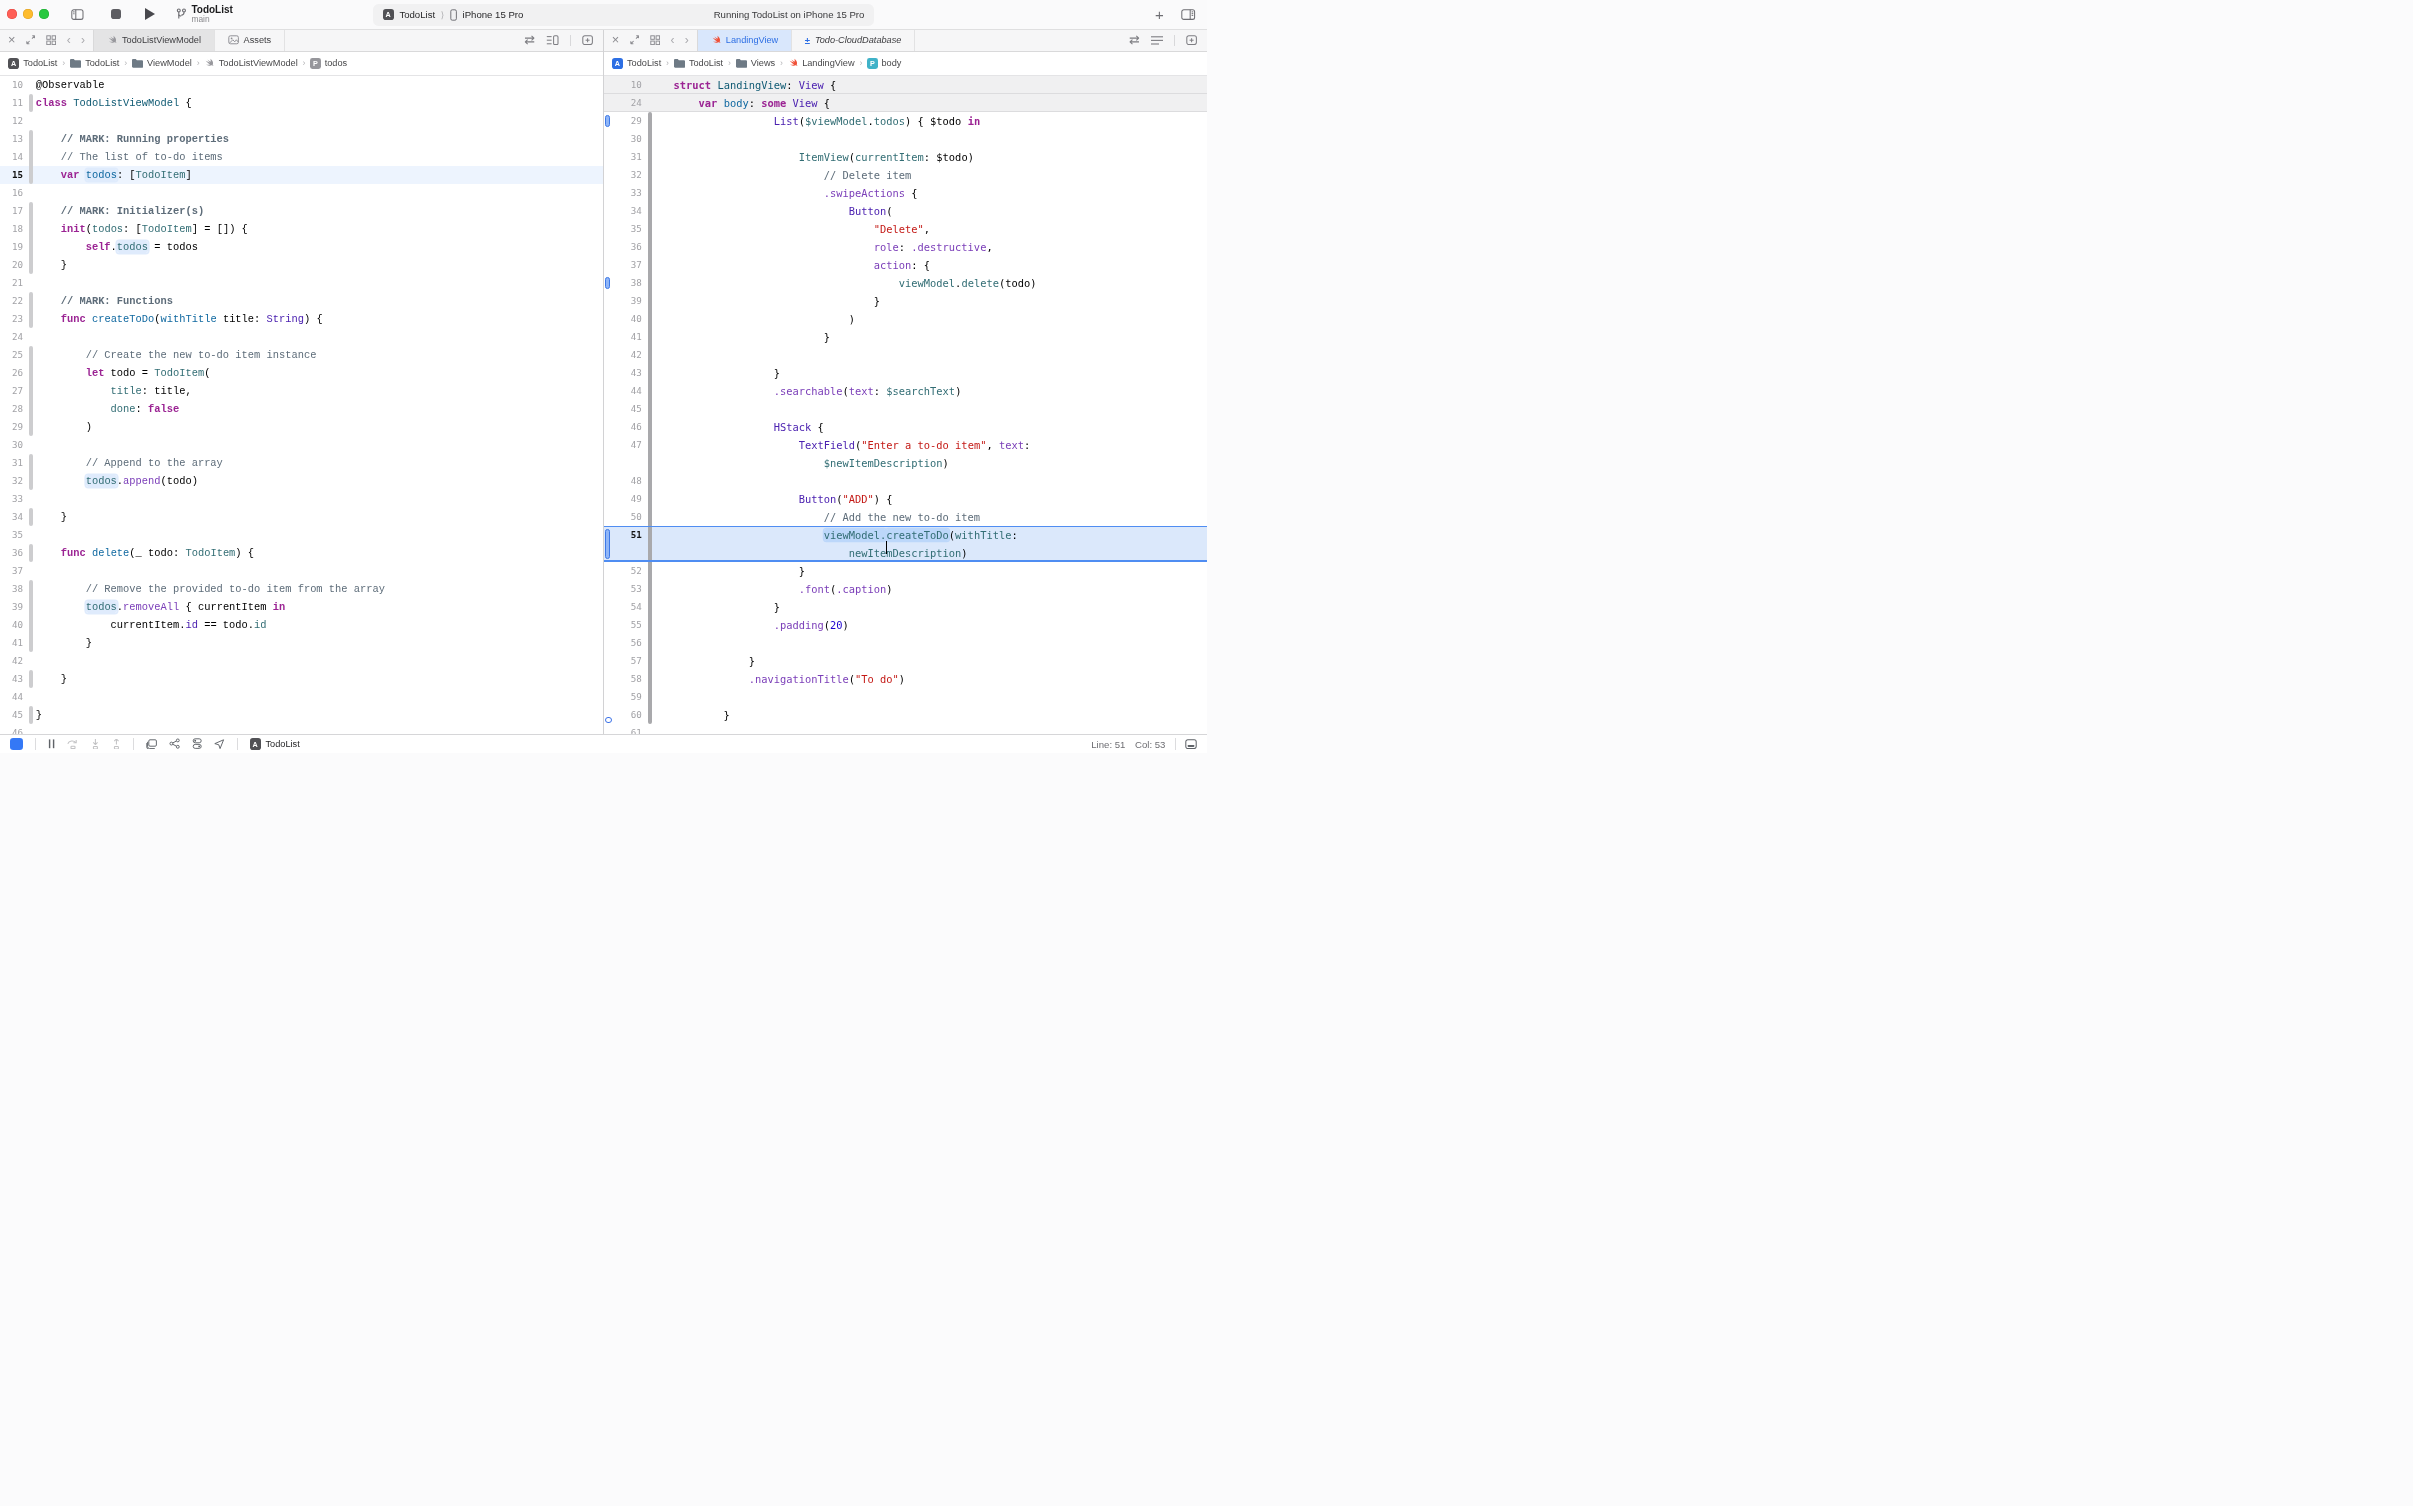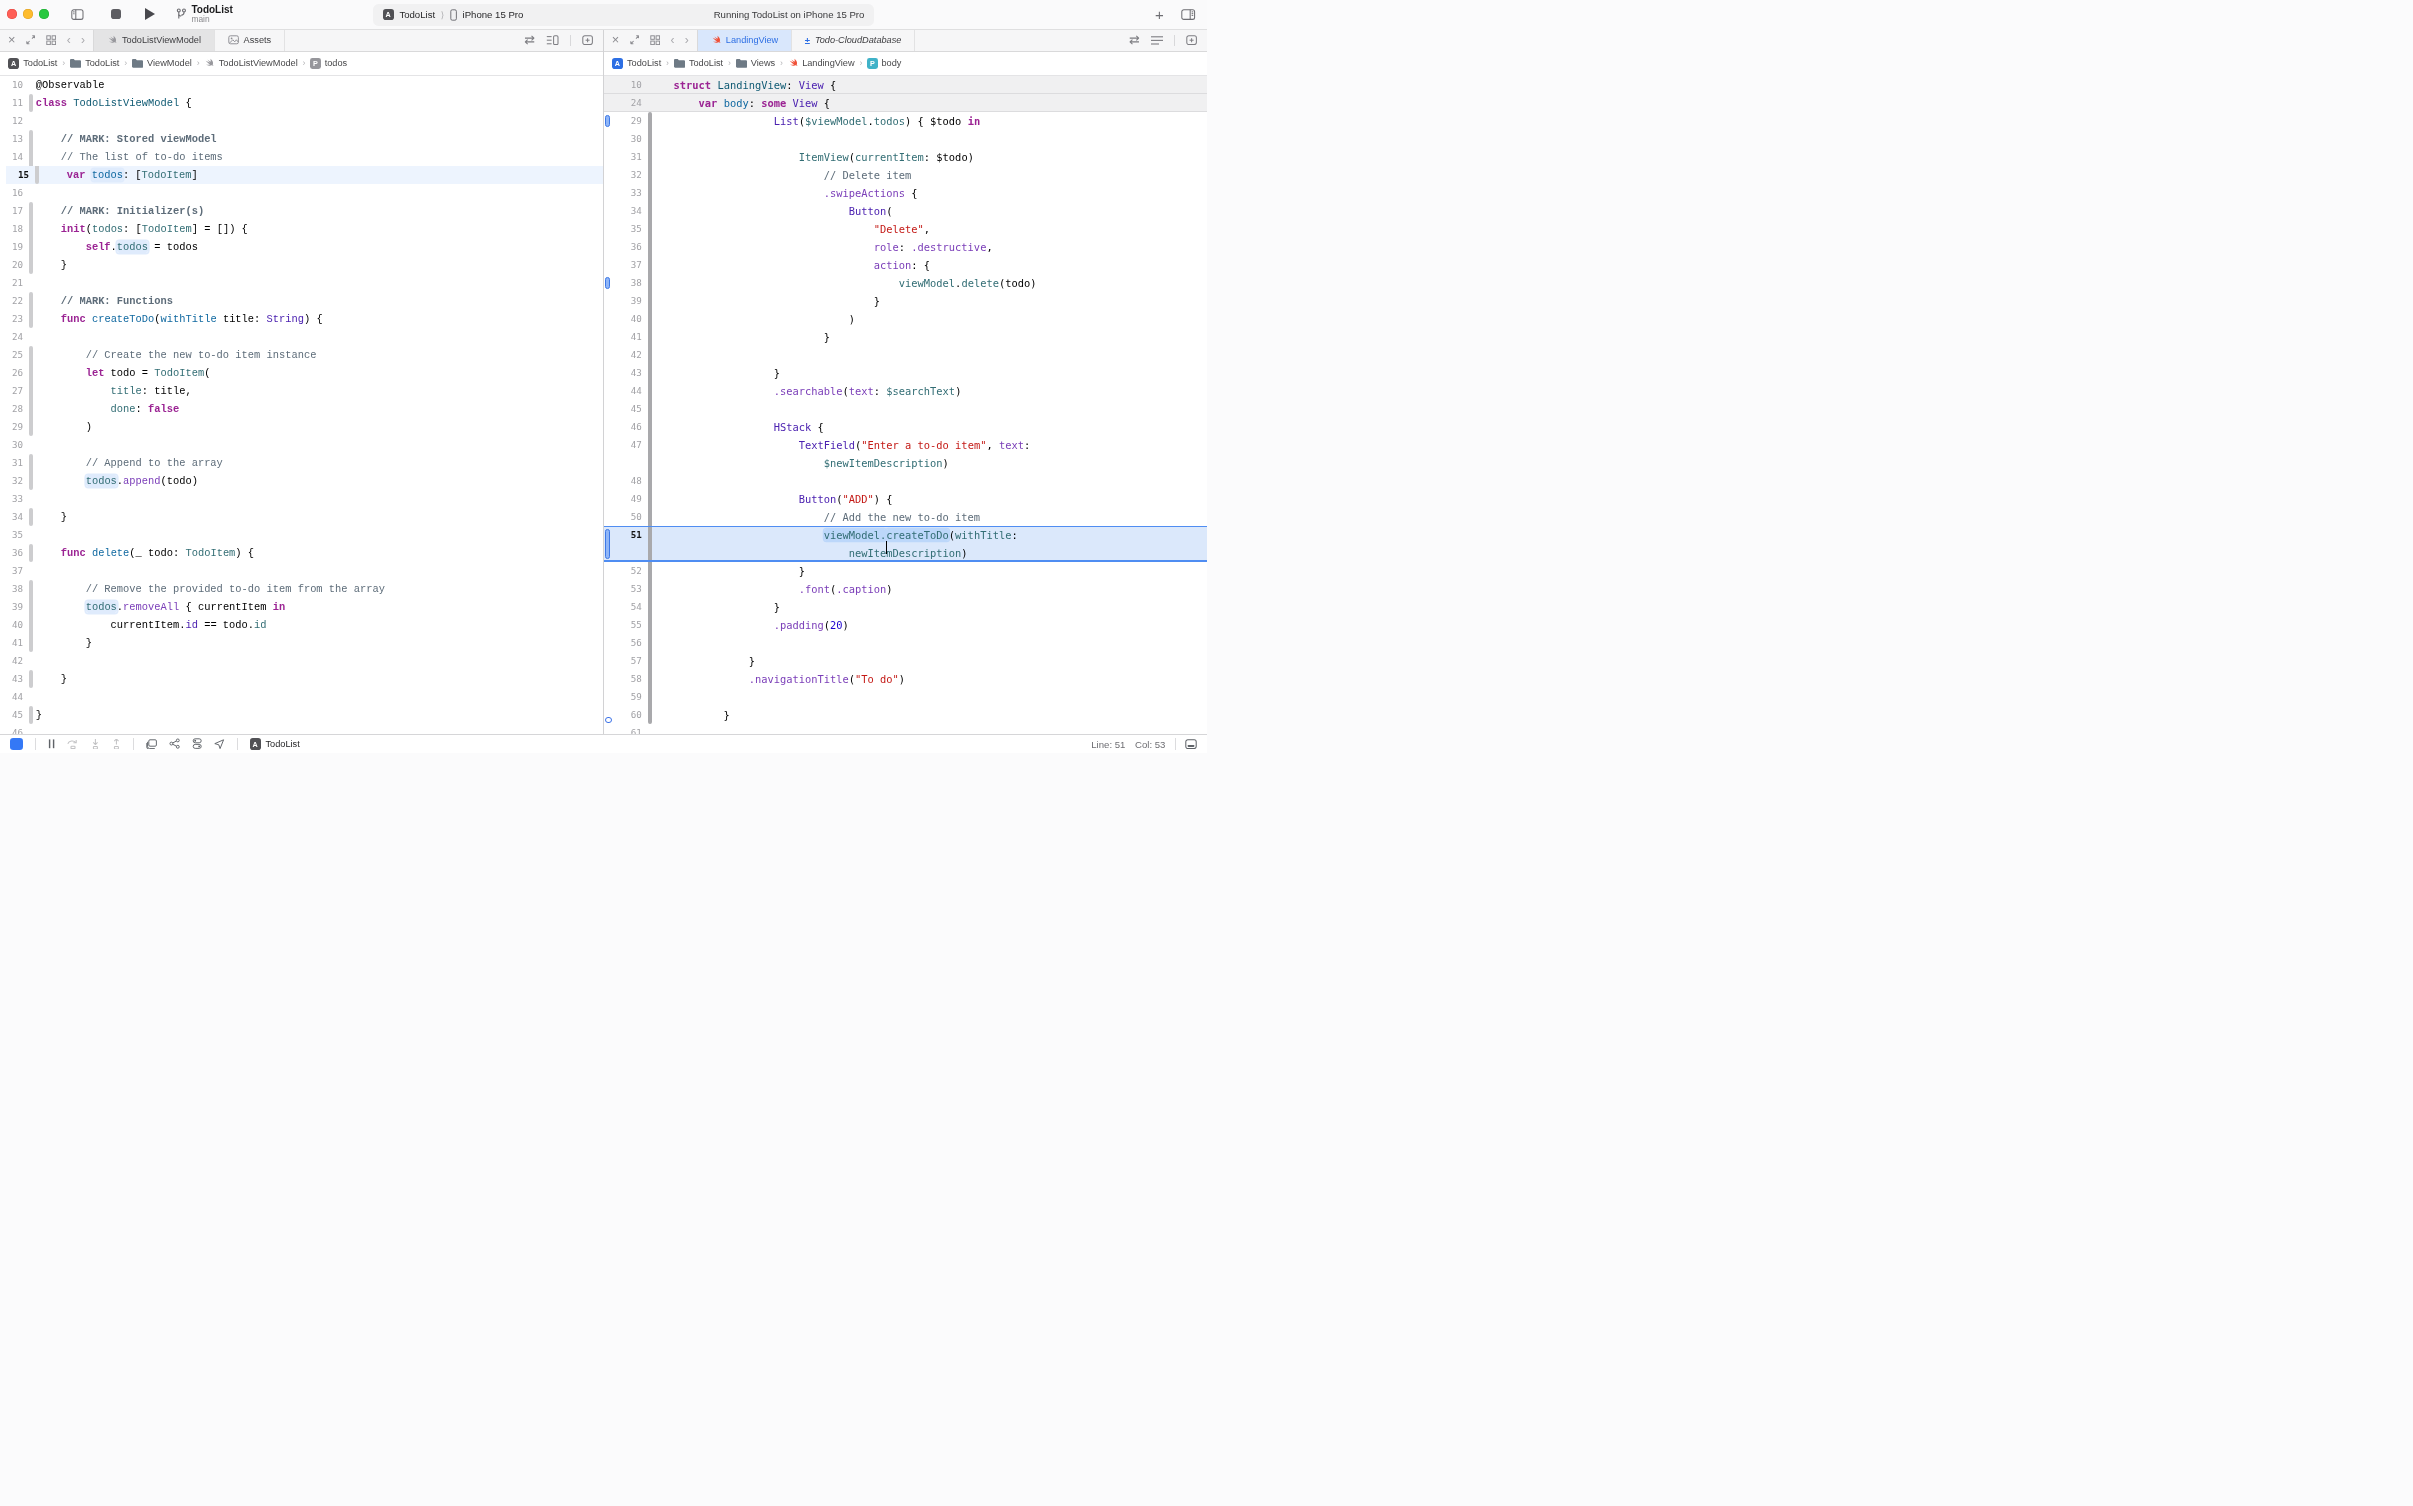--- a/index.html
+++ b/index.html
@@ -60,21 +60,21 @@
   .gut.cur { color:#111; font-weight:700; }
   .rib { flex:none; width:4px; margin:0 2.4px; border-radius:0; }
   .pane.left  .rib.on { background:#CDCDCF; }
   .pane.right .rib.on { background:#A9A9AC; }
   .rib.on.rs { border-top-left-radius:2.4px; border-top-right-radius:2.4px; }
   .rib.on.re { border-bottom-left-radius:2.4px; border-bottom-right-radius:2.4px; }
   .src { flex:1; white-space:pre; }
   .pane.left  .src { padding-left:0px;font-family:Liberation Mono, monospace; }
   .pane.right .src { padding-left:19px; }
 
-  .crow.row { background:#EDF4FE;margin-left:6px; }
+  .crow.row { background:#EDF4FE; }
   .crow.sel-first, .crow.sel-last { background:#DBE8FB; }
   .crow.sel-first::before { content:''; position:absolute; left:0; right:0; top:0; height:1.6px; background:#4F8DF2; z-index:3; }
   .crow.sel-last::after  { content:''; position:absolute; left:0; right:0; bottom:0; height:1.6px; background:#4F8DF2; z-index:3; }
 
   .sticky-wrap { flex:none; }
   .crow.sticky { background:#F0F0F1; border-bottom:0.8px solid #DCDCDE; height:18px; }
 
   .tok.p  { color:#000000; }
   .tok.k  { color:#9B2393; font-weight:700; }
   .tok.c  { color:#5D6C79;margin-top:48px; }
@@ -276,21 +276,21 @@
           <span class="crumb-chev">›</span>
           <span class="crumb">
             <span><span class="pbadge">P</span></span>
             <span>todos</span>
           </span>
         </div>
       <div class="code-area">
           <div class="crow"><span class="gut">10</span><span class="rib"></span><span class="src"><span class="tok p">@Observable</span></span></div>
           <div class="crow"><span class="gut">11</span><span class="rib on rs re"></span><span class="src"><span class="tok k">class</span><span class="tok p"> </span><span class="tok td">TodoListViewModel</span><span class="tok p"> {</span></span></div>
           <div class="crow"><span class="gut">12</span><span class="rib"></span><span class="src"></span></div>
-          <div class="crow"><span class="gut">13</span><span class="rib on rs"></span><span class="src"><span class="tok cb">    // MARK: Stored viewModel</span></span></div>
+          <div class="crow"><span class="gut">13</span><span class="rib on rs"></span><span class="src"><span class="tok cb">    // MARK: Running properties</span></span></div>
           <div class="crow"><span class="gut">14</span><span class="rib on"></span><span class="src"><span class="tok c">    // The list of to-do items</span></span></div>
           <div class="crow row"><span class="gut cur">15</span><span class="rib on re"></span><span class="src"><span class="tok k">    var</span><span class="tok p"> </span><span class="tok fb b1">todos</span><span class="tok p">: [</span><span class="tok tp">TodoItem</span><span class="tok p">]</span></span></div>
           <div class="crow"><span class="gut">16</span><span class="rib"></span><span class="src"></span></div>
           <div class="crow"><span class="gut">17</span><span class="rib on rs"></span><span class="src"><span class="tok cb">    // MARK: Initializer(s)</span></span></div>
           <div class="crow"><span class="gut">18</span><span class="rib on"></span><span class="src"><span class="tok k">    init</span><span class="tok p">(</span><span class="tok tp">todos</span><span class="tok p">: [</span><span class="tok tp">TodoItem</span><span class="tok p">] = []) {</span></span></div>
           <div class="crow"><span class="gut">19</span><span class="rib on"></span><span class="src"><span class="tok k">        self</span><span class="tok p">.</span><span class="tok tp b1">todos</span><span class="tok p"> = todos</span></span></div>
           <div class="crow"><span class="gut">20</span><span class="rib on re"></span><span class="src"><span class="tok p">    }</span></span></div>
           <div class="crow"><span class="gut">21</span><span class="rib"></span><span class="src"></span></div>
           <div class="crow"><span class="gut">22</span><span class="rib on rs"></span><span class="src"><span class="tok cb">    // MARK: Functions</span></span></div>
           <div class="crow"><span class="gut">23</span><span class="rib on re"></span><span class="src"><span class="tok k">    func</span><span class="tok p"> </span><span class="tok fb">createToDo</span><span class="tok p">(</span><span class="tok fb">withTitle</span><span class="tok p"> title: </span><span class="tok sd">String</span><span class="tok p">) {</span></span></div>

